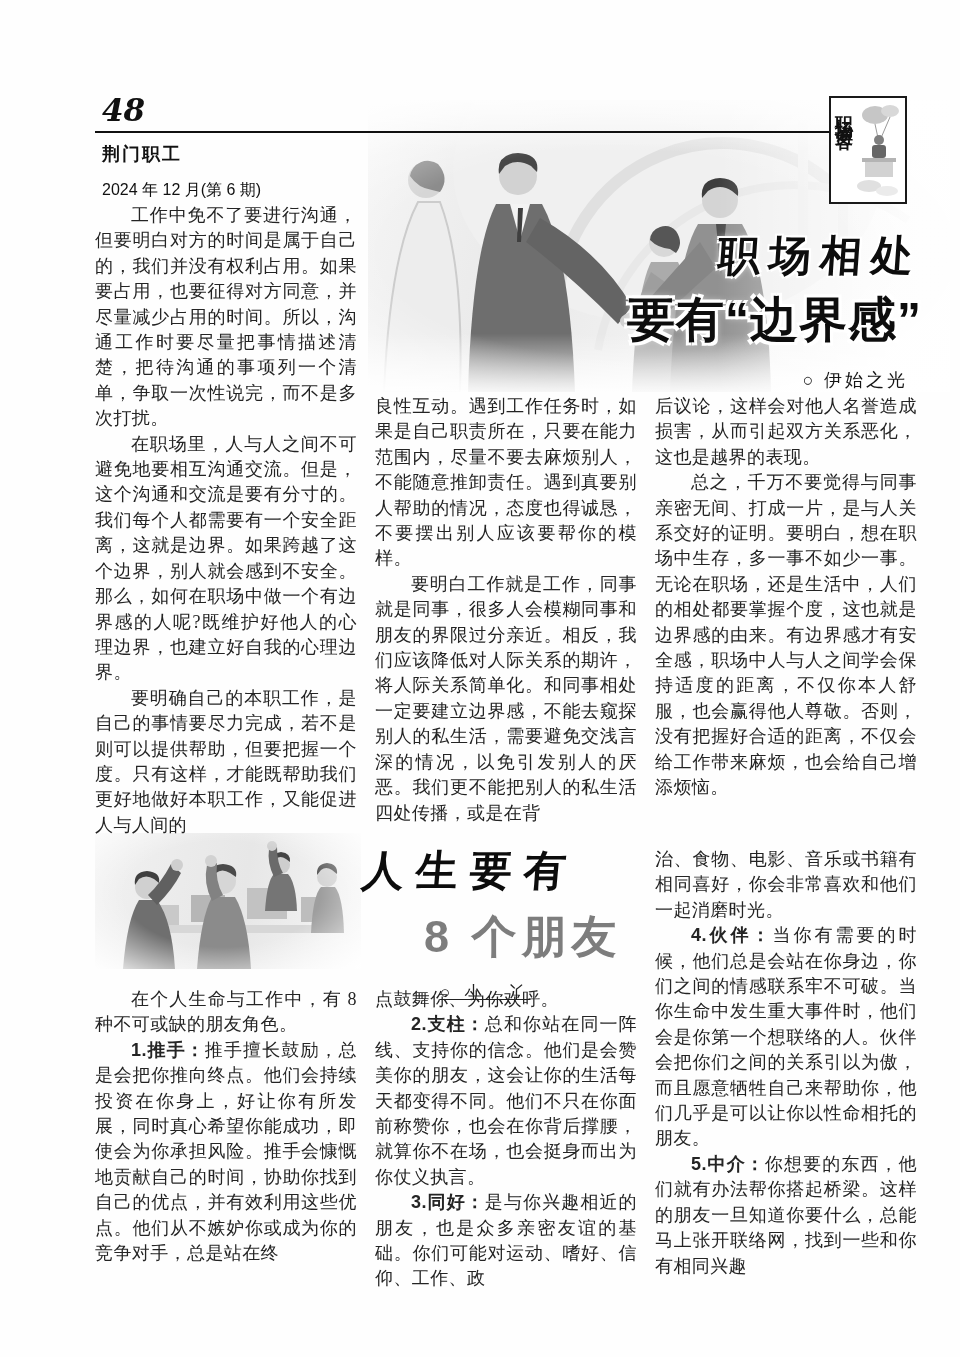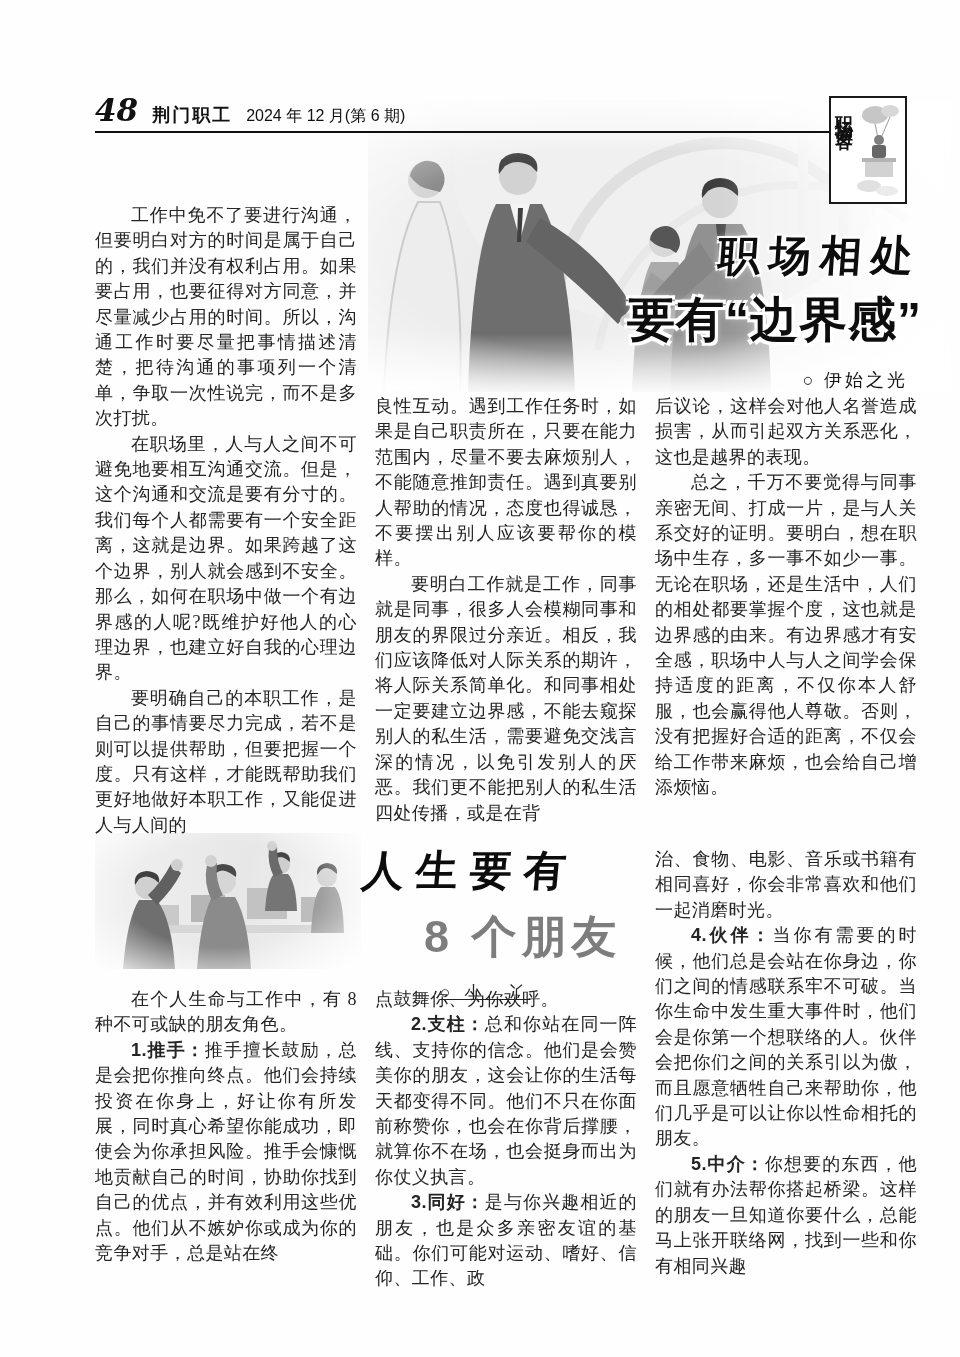--- a/index.html
+++ b/index.html
@@ -1,20 +1,20 @@
 <!DOCTYPE html>
 <html lang="zh"><head>
 <meta charset="utf-8">
 <style>
   html,body{margin:0;padding:0;background:#ffffff;}
   .page{position:relative;width:960px;height:1357px;background:#fefefe;overflow:hidden;
         font-family:"Liberation Serif","DejaVu Serif",serif;color:#232323;}
 
   
-  .masthead{position:absolute;left:95px;top:92px;display:flex;align-items:baseline;gap:14px;z-index:5;}
+  .masthead{position:absolute;left:102px;top:92px;display:flex;align-items:baseline;gap:14px;z-index:5;flex-direction:column;}
   .pagenum{font-family:"DejaVu Serif",serif;font-style:italic;font-weight:bold;font-size:31px;color:#111;}
   .pubname{font-family:"Liberation Sans","DejaVu Sans",sans-serif;font-weight:bold;font-size:18px;color:#111;letter-spacing:2px;text-align:center;}
   .pubdate{font-family:"Liberation Sans","DejaVu Sans",sans-serif;font-size:16px;color:#111;}
   .rule{position:absolute;left:95px;top:131px;width:734px;height:2px;background:#101010;z-index:4;}
 
   
   .corner-box{position:absolute;left:829px;top:96px;width:78px;height:108px;background:#fff;
               border:2px solid #1a1a1a;z-index:6;display:flex;align-items:stretch;padding:4px 2px;box-sizing:border-box;}
   .corner-label{writing-mode:vertical-rl;text-orientation:upright;font-family:"Liberation Sans",sans-serif;
                 font-weight:bold;font-size:18px;letter-spacing:5px;color:#111;line-height:1;margin-left:2px;}

